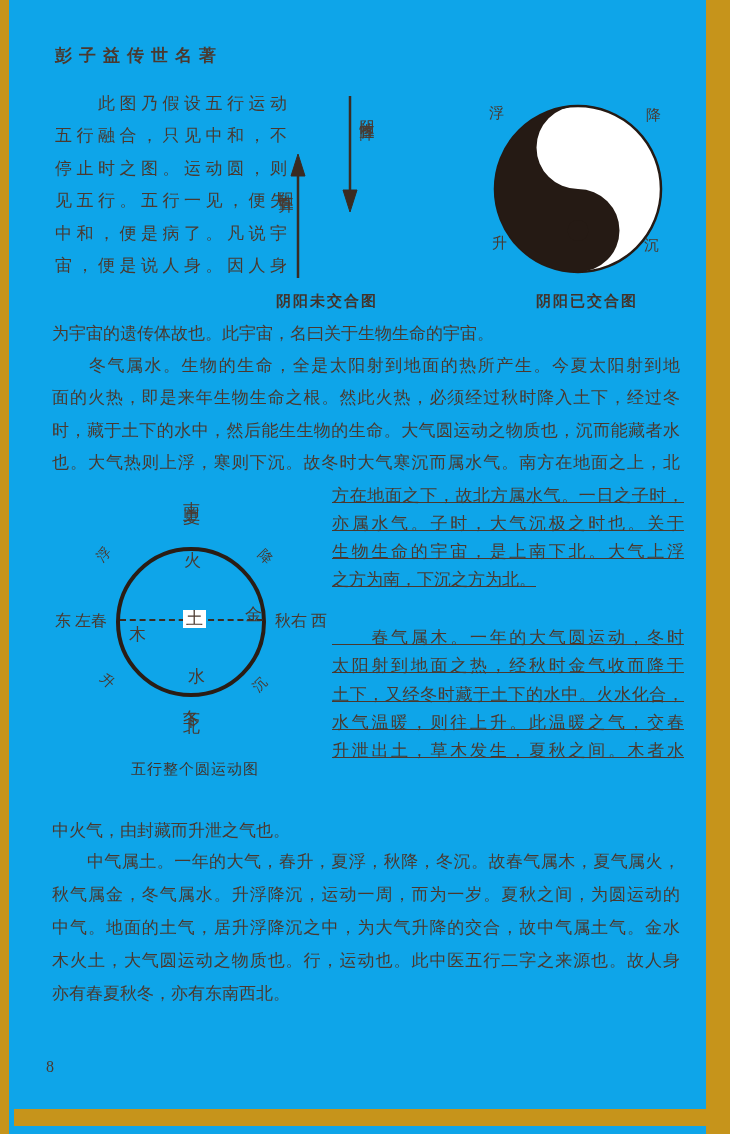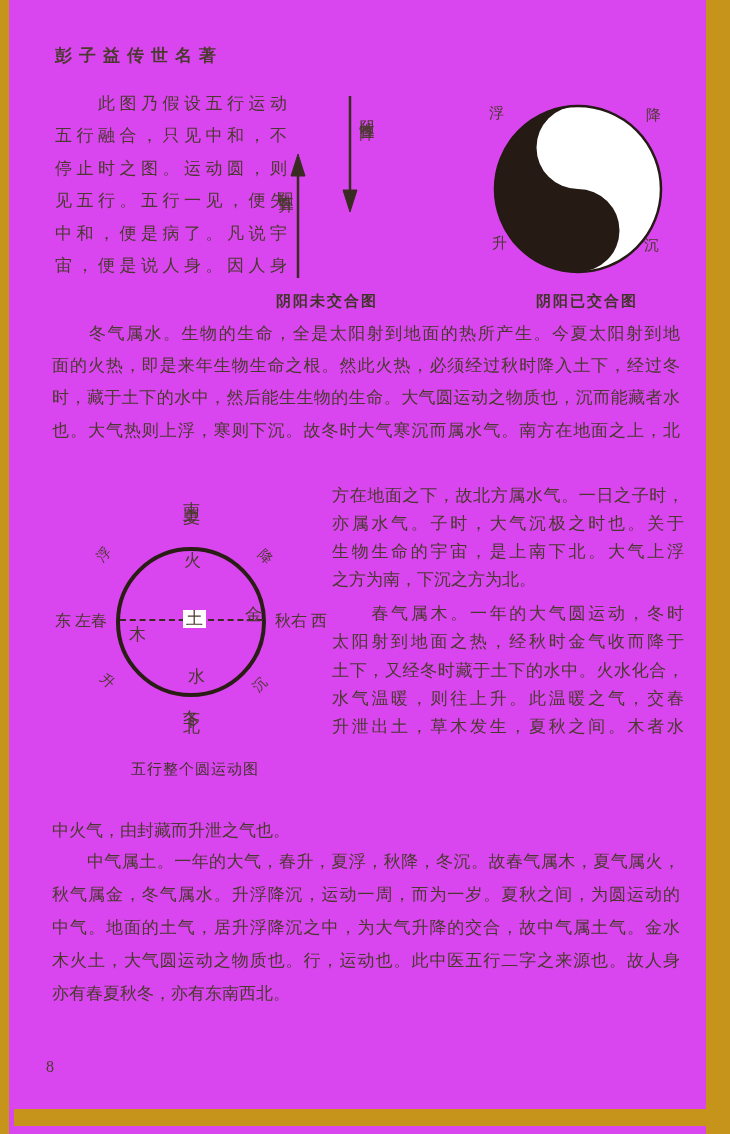--- a/index.html
+++ b/index.html
@@ -1,34 +1,34 @@
 <!DOCTYPE html>
 <html><head>
 <meta charset="utf-8">
 <style>
   html,body{margin:0;padding:0;background:#fff;}
-  .page{position:relative;width:730px;height:1134px;background:#d946ef;overflow:hidden;
+  .page{position:relative;width:730px;height:1134px;background:#0ea5e9;overflow:hidden;
         font-family:"Liberation Serif","DejaVu Serif",serif;color:#4A392F;}
   .bar{position:absolute;background:#C6941B;}
   .bar-left{left:0;top:0;width:9px;height:1134px;}
   .bar-right{left:706px;top:0;width:24px;height:1134px;}
   .bar-bottom{left:14px;top:1109px;width:716px;height:17px;}
   .header{position:absolute;left:55px;top:44px;font-family:"Liberation Sans","DejaVu Sans",sans-serif;
           font-weight:700;font-size:17px;letter-spacing:7px;}
   .ln{font-size:17px;}
   .jl{text-align:justify;text-align-last:justify;}
   .ll{text-align:left;}
   .nw{white-space:nowrap;}
   .intro{position:absolute;left:55px;top:88px;width:232px;}
   .intro .ln{height:32.4px;line-height:32.4px;}
   .block1{position:absolute;left:52px;top:318px;width:628px;}
   .block1 .ln{height:32.2px;line-height:32.2px;}
   .rightcol{position:absolute;left:332px;top:482px;width:352px;}
-  .rightcol .ln{height:28.1px;line-height:28.1px;}
-  .rc-gap{margin-top:6px;}
+  .rightcol .ln{height:28.1px;line-height:28.1px;text-decoration:underline;}
+  .rc-gap{margin-top:30px;}
   .midline{position:absolute;left:52px;top:814px;width:628px;height:33px;line-height:33px;font-size:17px;}
   .block2{position:absolute;left:52px;top:845px;width:628px;}
   .block2 .ln{height:33px;line-height:33px;}
   .caption{position:absolute;font-family:"Liberation Sans","DejaVu Sans",sans-serif;
            font-weight:700;font-size:15px;letter-spacing:2px;color:#42332B;}
   .cap-a{left:276px;top:292px;}
   .cap-b{left:536px;top:292px;}
   .arrows{position:absolute;left:273px;top:88px;width:130px;height:200px;}
   .vt{writing-mode:vertical-rl;text-orientation:upright;}
   .arrow-label{position:absolute;font-size:15px;letter-spacing:2px;color:#4A392F;}
@@ -102,20 +102,21 @@
       <circle cx="86" cy="127.5" r="10.5" fill="#251A14"></circle>
     </svg>
     <div class="tj-label tl">浮</div>
     <div class="tj-label tr">降</div>
     <div class="tj-label bl">升</div>
     <div class="tj-label br">沉</div>
   </div>
   <div class="caption cap-b">阴阳已交合图</div>
 
   <div class="block1">
+    <div class="ln ll">为宇宙的遗传体故也。此宇宙，名曰关于生物生命的宇宙。</div>
     <div class="ln jl">　　冬气属水。生物的生命，全是太阳射到地面的热所产生。今夏太阳射到地</div>
     <div class="ln jl">面的火热，即是来年生物生命之根。然此火热，必须经过秋时降入土下，经过冬</div>
     <div class="ln jl">时，藏于土下的水中，然后能生生物的生命。大气圆运动之物质也，沉而能藏者水</div>
     <div class="ln jl">也。大气热则上浮，寒则下沉。故冬时大气寒沉而属水气。南方在地面之上，北</div>
   </div>
 
   <div class="rightcol">
     <div class="ln jl">方在地面之下，故北方属水气。一日之子时，</div>
     <div class="ln jl">亦属水气。子时，大气沉极之时也。关于</div>
     <div class="ln jl">生物生命的宇宙，是上南下北。大气上浮</div>

